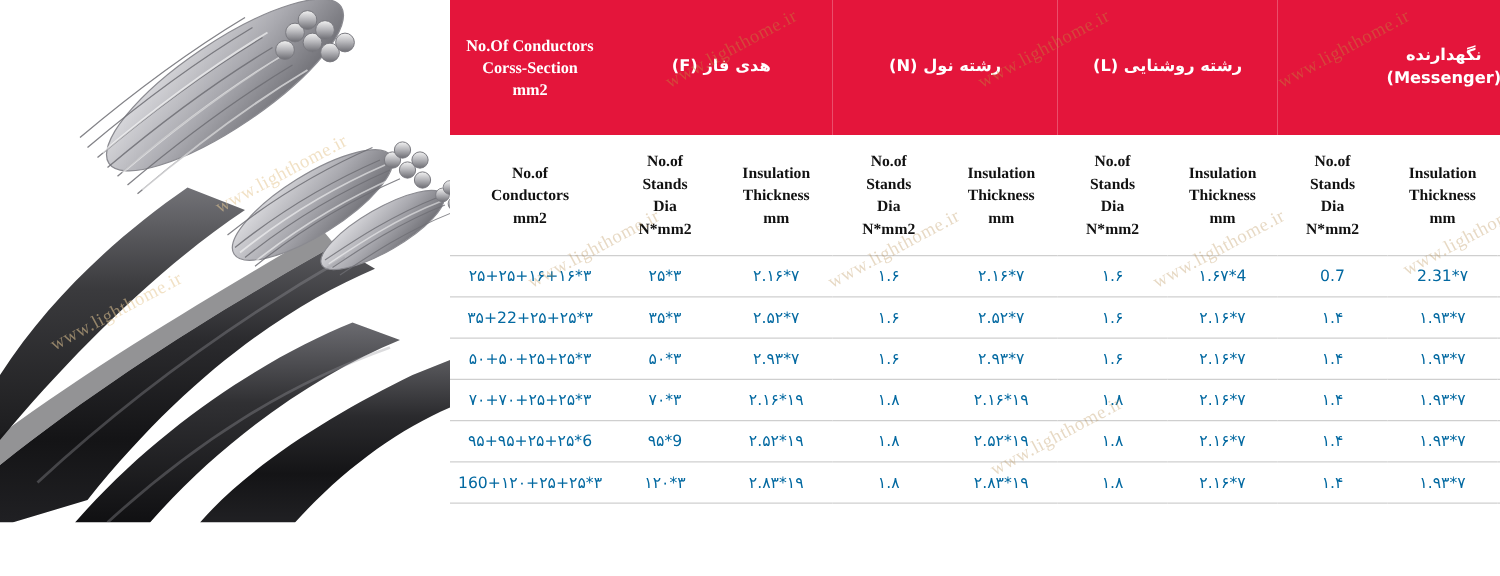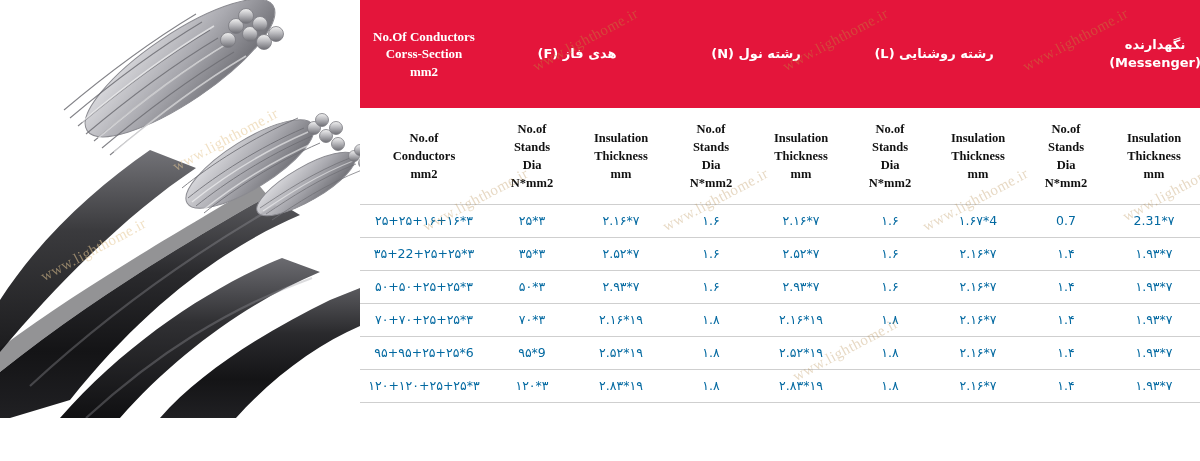--- a/index.html
+++ b/index.html
@@ -395,21 +395,21 @@
           <td>۱۹*۲.۵۲</td>
           <td>۱.۸</td>
           <td>۱۹*۲.۵۲</td>
           <td>۱.۸</td>
           <td>۷*۲.۱۶</td>
           <td>۱.۴</td>
           <td>۷*۱.۹۳</td>
           <td>۱.۲</td>
         </tr>
         <tr>
-          <td>۳*۱۲۰+۱۲۰+۲۵+۲۵</td>
+          <td>۳*160+۱۲۰+۲۵+۲۵</td>
           <td>۳*۱۲۰</td>
           <td>۱۹*۲.۸۳</td>
           <td>۱.۸</td>
           <td>۱۹*۲.۸۳</td>
           <td>۱.۸</td>
           <td>۷*۲.۱۶</td>
           <td>۱.۴</td>
           <td>۷*۱.۹۳</td>
           <td>۱.۲</td>
         </tr>

